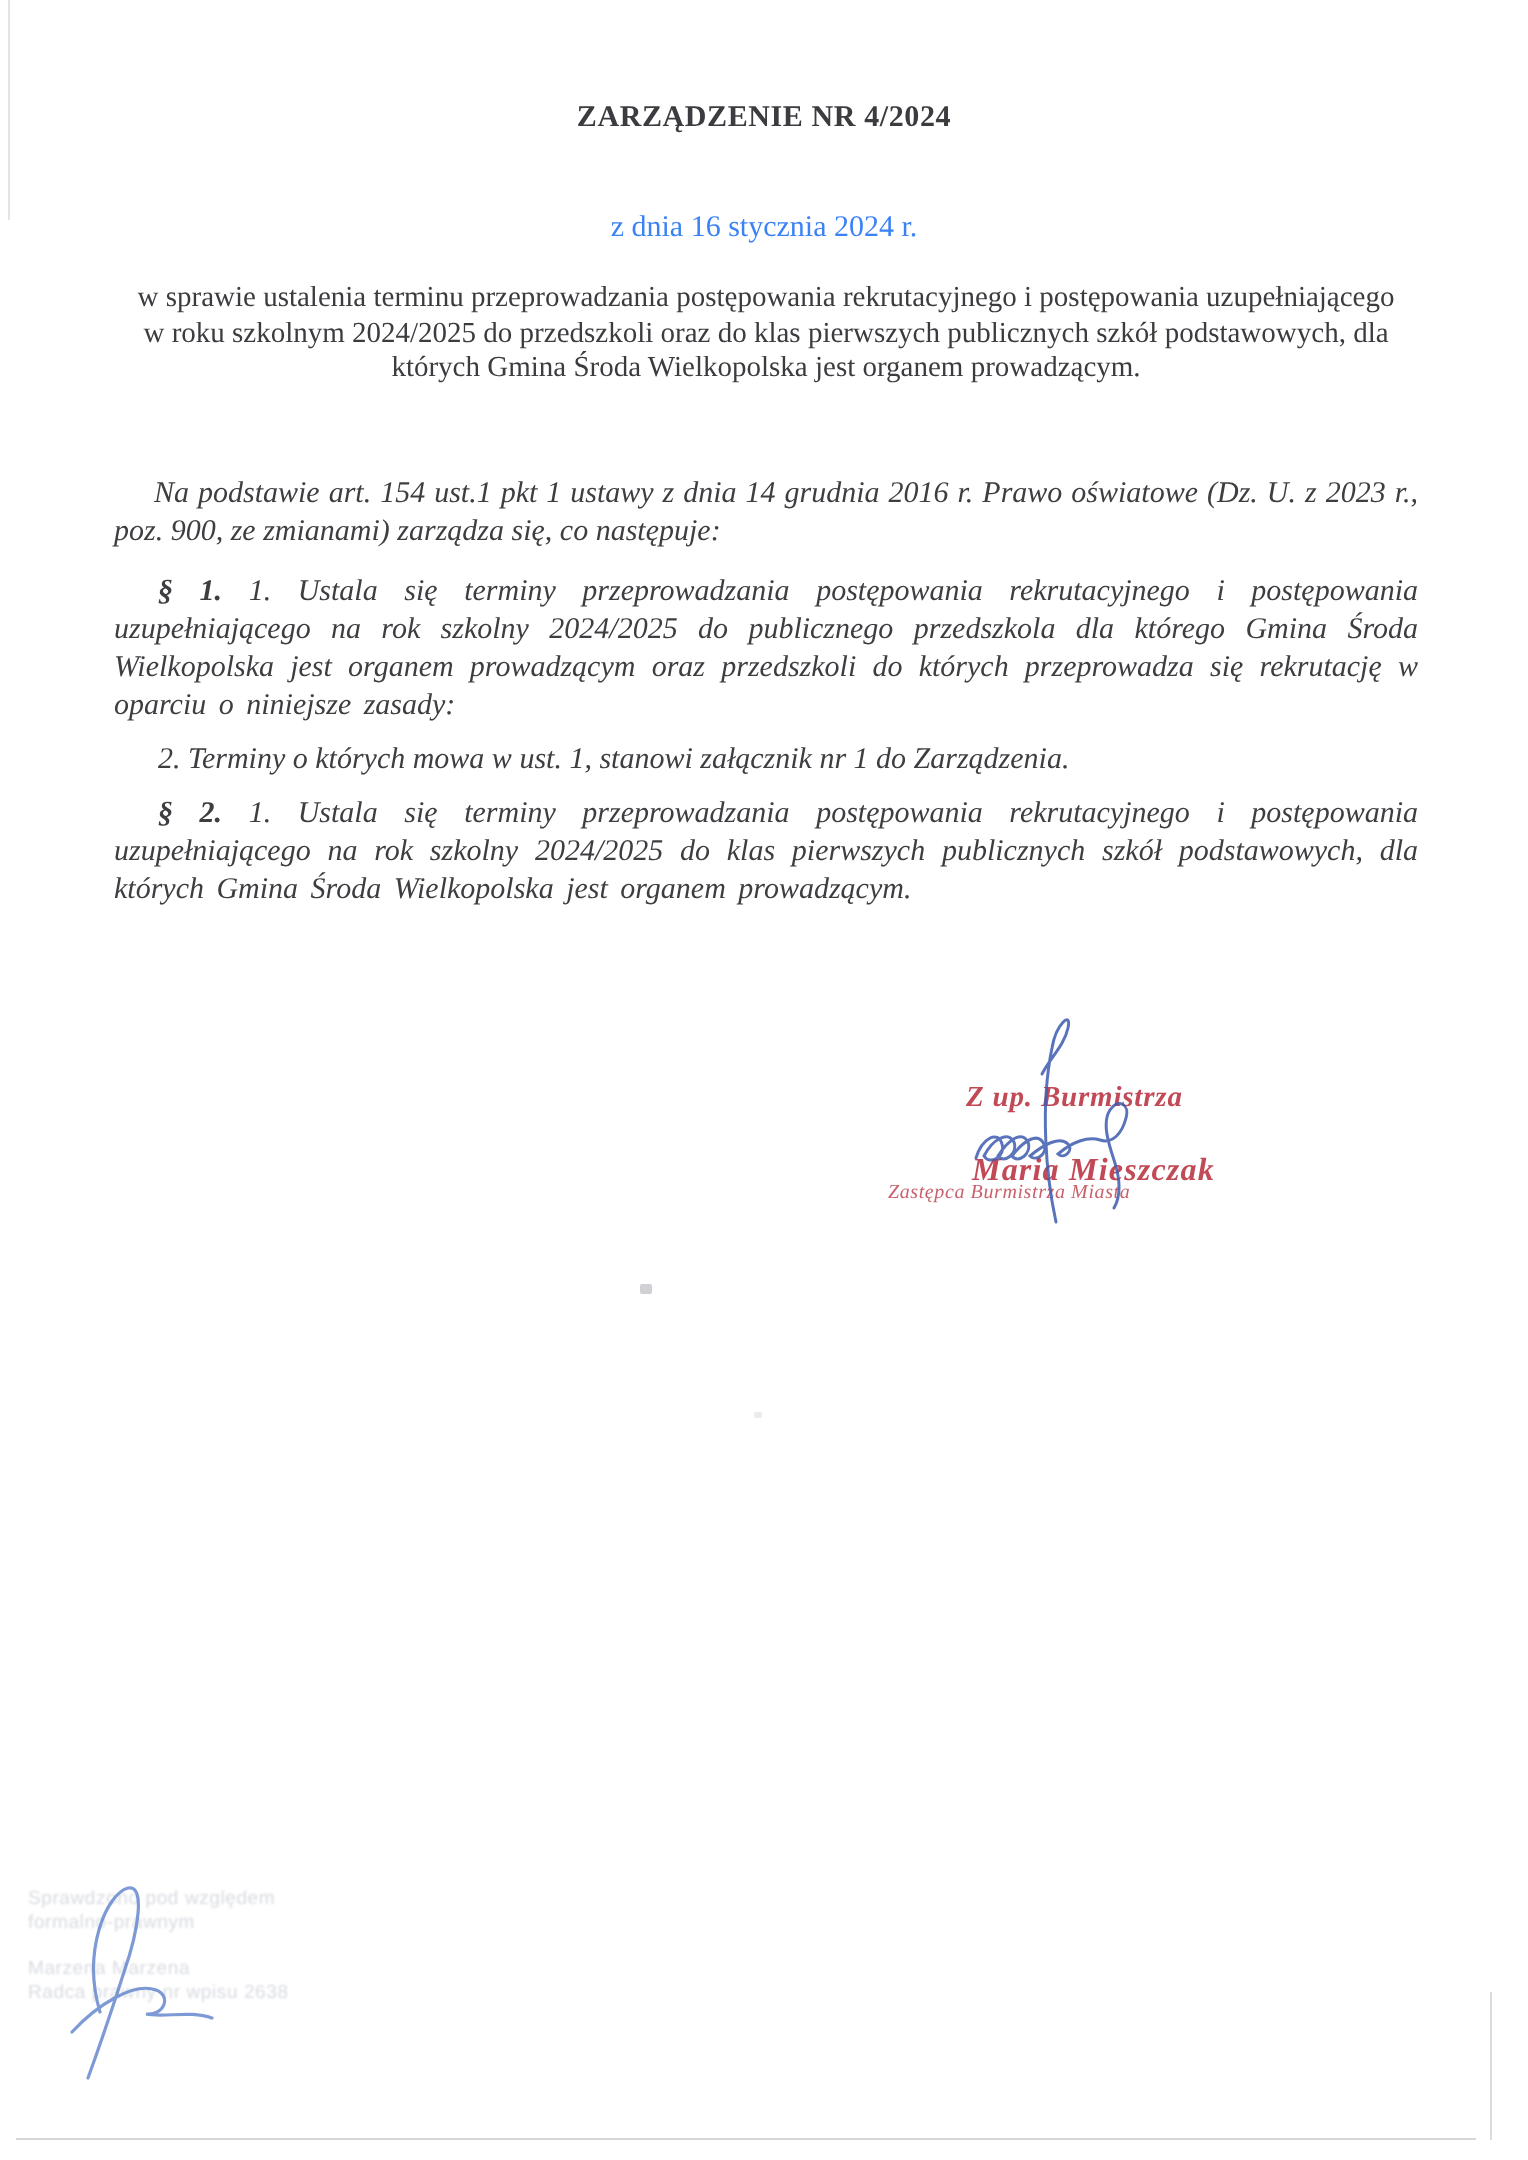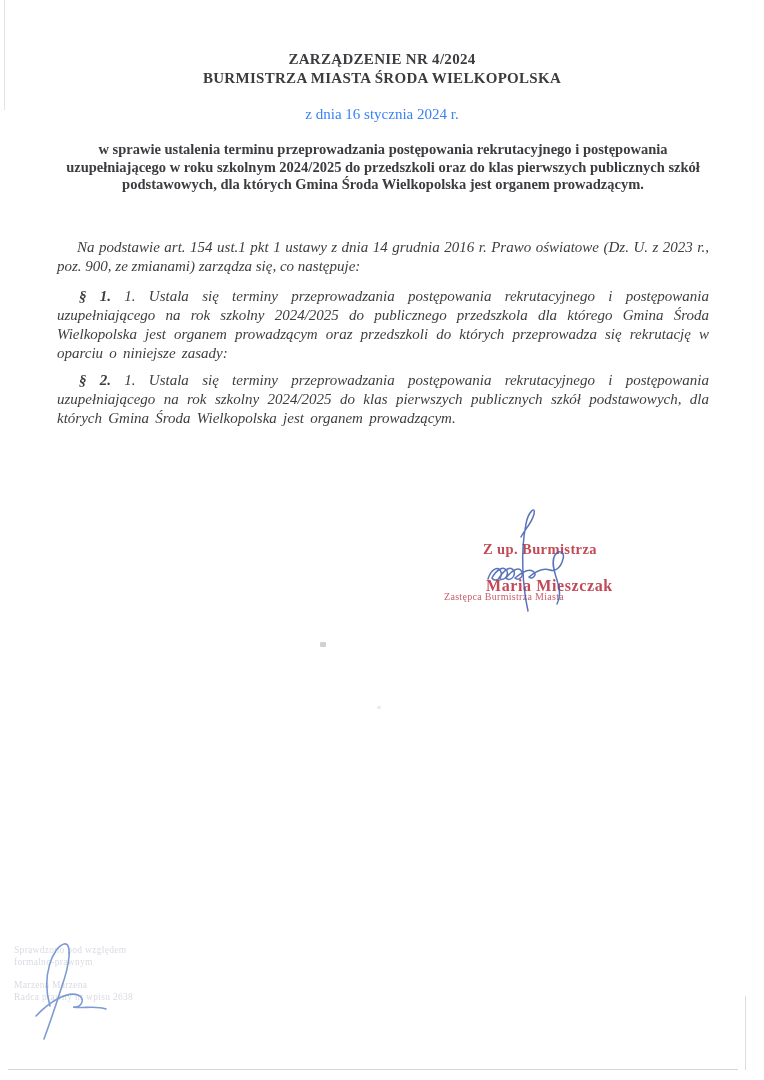--- a/index.html
+++ b/index.html
@@ -16,42 +16,42 @@
     position:absolute; top:50px; left:0; width:764px;
     text-align:center; font-weight:bold; font-size:15px; line-height:19px;
     letter-spacing:0.3px; color:#3c3c40;
   }
   .doc-date {
     position:absolute; top:106px; left:0; width:764px;
     text-align:center; font-size:15px; color:#3b82f6;
   }
   .doc-subject {
     position:absolute; top:141px; left:62px; width:642px;
-    text-align:center; font-weight:bold; font-size:14.5px; line-height:17.5px;
+    text-align:center; font-weight:normal; font-size:14.5px; line-height:17.5px;
     color:#3c3c40;
   }
   
   .doc-body {
     position:absolute; top:238px; left:57px; width:652px;
     font-size:15px; line-height:19px; text-align:justify; color:#3e3e42;
   }
   .doc-body p { margin:0 0 8px 0; text-indent:22px;font-style:italic; }
   .doc-body p.preamble { margin-bottom:11px; text-indent:20px; }
   .doc-body p .par-prefix { font-weight:bold; }
   .doc-body p.spread { word-spacing:2.5px; }
   
-  .sig-block { position:absolute; color:#c24a56; }
+  .sig-block { position:absolute; color:#c24a56;font-style:italic; }
   .sig-auth  { top:541px; left:483px; font-weight:bold; font-size:14.5px; letter-spacing:0.4px; }
   .sig-name  { top:577px; left:486px; font-weight:bold; font-size:16px; letter-spacing:0.6px; }
   .sig-pos   { top:591px; left:444px; font-size:10px; letter-spacing:0.3px; color:#c9616c; }
   .sig-ink   { position:absolute; top:498px; left:460px; pointer-events:none; }
   
   .clerk-stamp {
     position:absolute; left:14px; top:944px; width:170px;
-    font-family:Liberation Serif, serif;
+    font-family:Liberation Sans, sans-serif;
     font-size:9.5px; line-height:12px; color:#b9bdc9; opacity:0.55;
     filter:blur(0.4px); letter-spacing:0.3px;
   }
   .clerk-stamp .gap { height:11px; }
   .clerk-ink { position:absolute; left:20px; top:930px; pointer-events:none; }
   
   .edge { position:absolute; background:#d6d6d8; }
   .edge-left   { left:4px; top:0; width:1px; height:110px; background:#e3e3e5; }
   .edge-bottom { left:8px; top:1069px; width:730px; height:1px; }
   .edge-right  { left:745px; top:996px; width:1px; height:74px; background:#dcdcde; }
@@ -65,33 +65,35 @@
 <div class="page">
 
   <div class="edge edge-left"></div>
   <div class="edge edge-bottom"></div>
   <div class="edge edge-right"></div>
   <div class="speck speck-1"></div>
   <div class="speck speck-2"></div>
 
   <div class="doc-title">
     <div>ZARZĄDZENIE NR 4/2024</div>
-    <div>BURMISTRZA MIASTA ŚRODA WIELKOPOLSKA</div>
   </div>
   <div class="doc-date">z dnia 16 stycznia 2024 r.</div>
   <div class="doc-subject">w sprawie ustalenia terminu przeprowadzania postępowania rekrutacyjnego i postępowania uzupełniającego w roku szkolnym 2024/2025 do przedszkoli oraz do klas pierwszych publicznych szkół podstawowych, dla których Gmina Środa Wielkopolska jest organem prowadzącym.</div>
 
   <div class="doc-body">
     <p class="preamble">Na podstawie art. 154 ust.1 pkt 1 ustawy z dnia 14 grudnia 2016 r. Prawo oświatowe (Dz. U. z 2023 r., poz. 900, ze zmianami) zarządza się, co następuje:</p>
 
     <p class="spread">
       <span class="par-prefix">§ 1.</span>
       <span>1. Ustala się terminy przeprowadzania postępowania rekrutacyjnego i postępowania uzupełniającego na rok szkolny 2024/2025 do publicznego przedszkola dla którego Gmina Środa Wielkopolska jest organem prowadzącym oraz przedszkoli do których przeprowadza się rekrutację w oparciu o niniejsze zasady:</span>
     </p>
 
+    <p>
+      <span>2. Terminy o których mowa w ust. 1, stanowi załącznik nr 1 do Zarządzenia.</span>
+    </p>
 
     <p class="spread">
       <span class="par-prefix">§ 2.</span>
       <span>1. Ustala się terminy przeprowadzania postępowania rekrutacyjnego i postępowania uzupełniającego na rok szkolny 2024/2025 do klas pierwszych publicznych szkół podstawowych, dla których Gmina Środa Wielkopolska jest organem prowadzącym.</span>
     </p>
 
 
   </div>
 
   <div class="sig-block sig-auth">Z up. Burmistrza</div>

